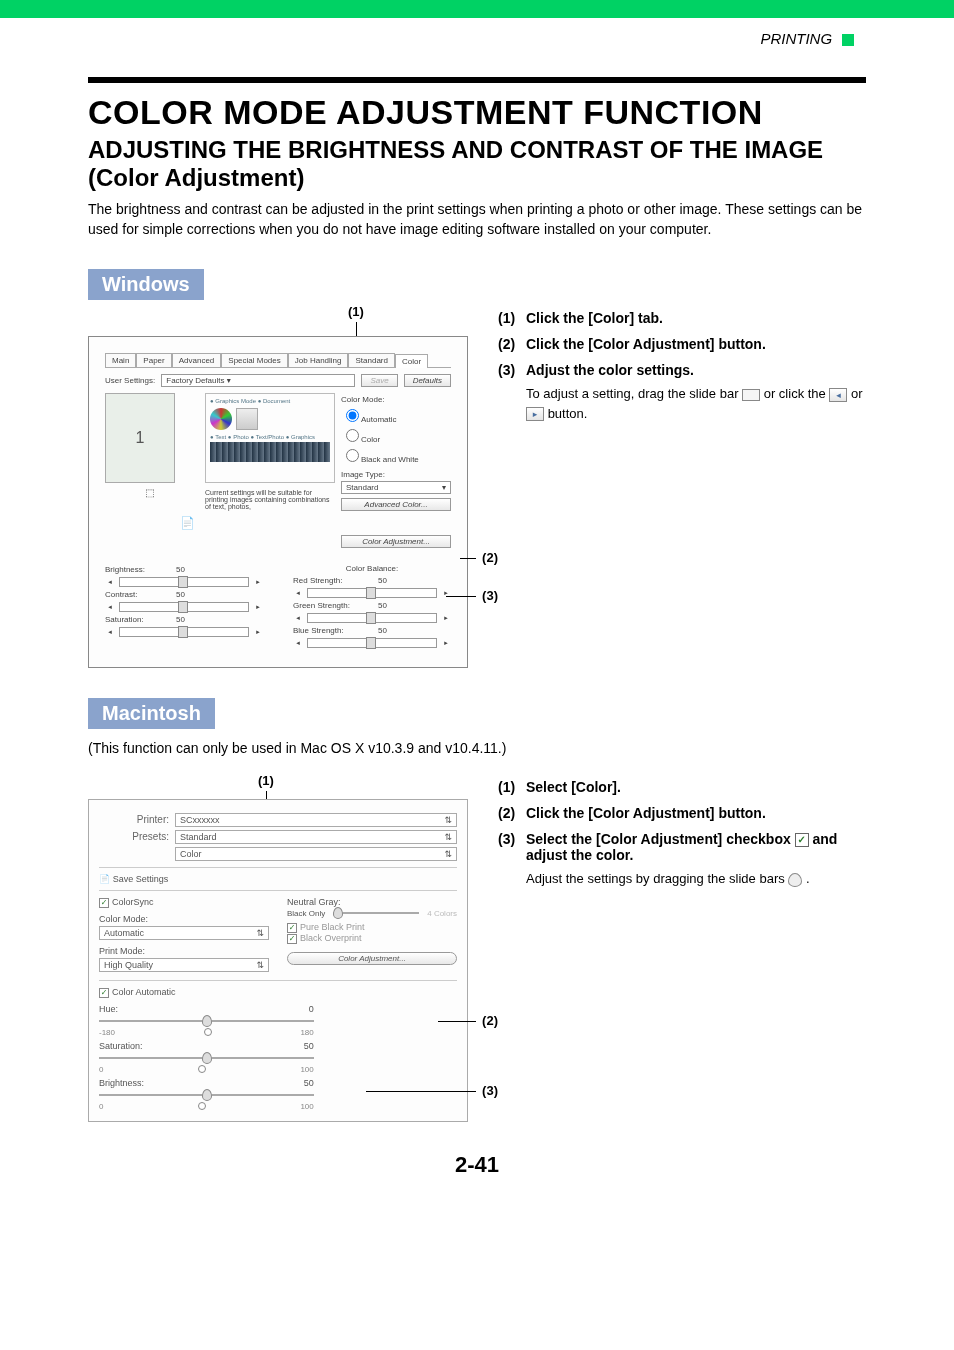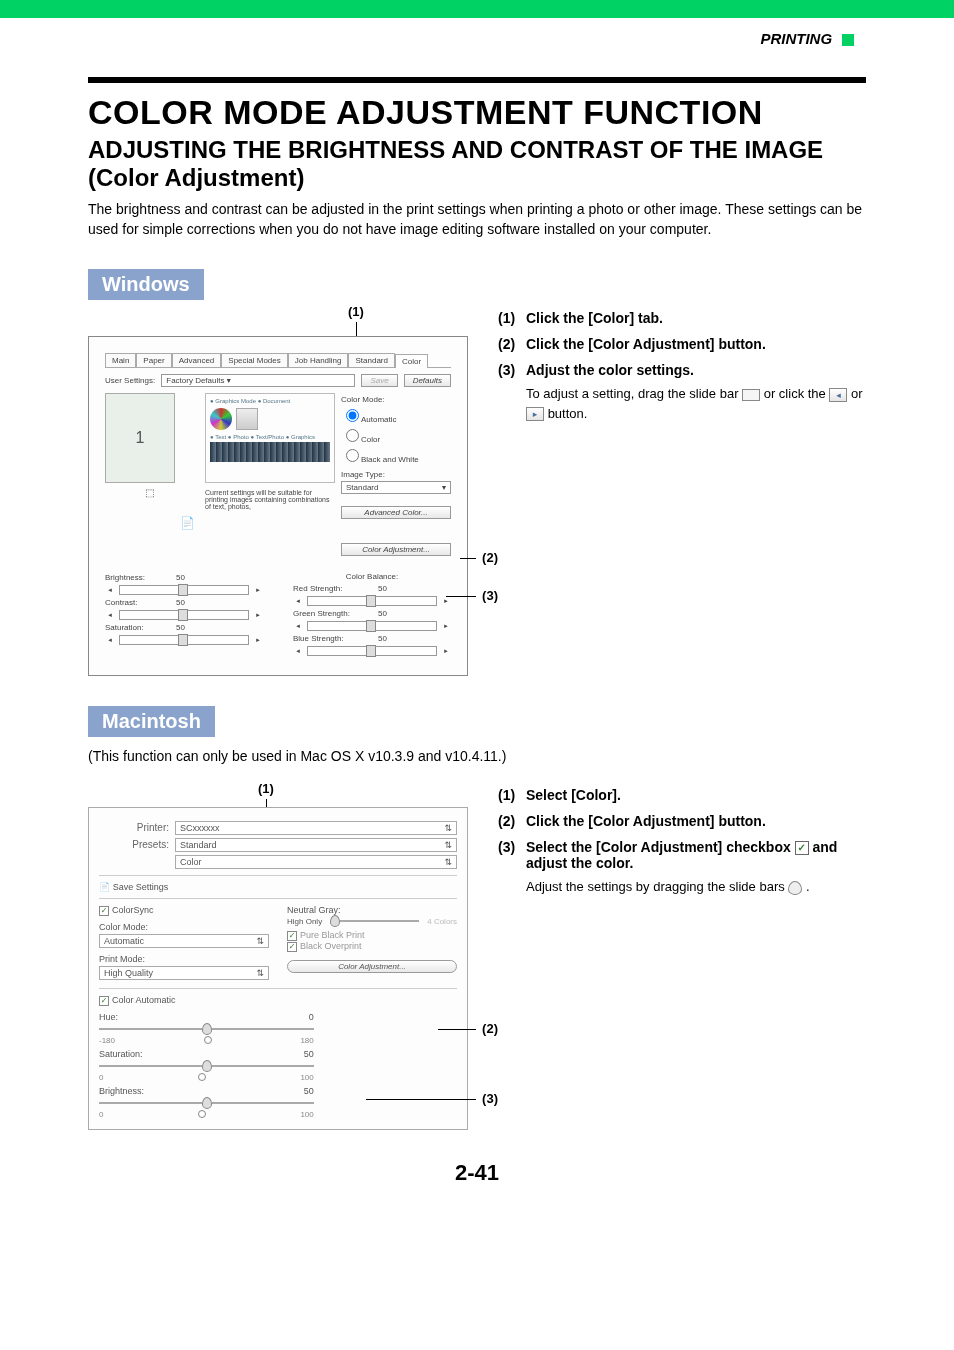--- a/index.html
+++ b/index.html
@@ -14,21 +14,21 @@
   .top-band {
     height: 18px;
     background: #00d264;
     width: 100%;
   }
   .header-right {
     text-align: right;
     padding: 12px 100px 0 0;
   }
   .header-title {
-    font-weight: bold;
+    font-weight: normal;
     font-size: 15px;
     font-style: italic;
   }
   .green-block {
     display: inline-block;
     width: 12px;
     height: 12px;
     background: #00d264;
     vertical-align: middle;
     margin-left: 6px;
@@ -390,21 +390,21 @@
             <div style="flex:0 0 110px;">
               <div class="section-label">Color Mode:</div>
               <div class="section-label"><input type="radio" class="radio" checked="" style=""><span>Automatic</span></div>
               <div class="section-label"><input type="radio" class="radio" style=""><span>Color</span></div>
               <div class="section-label"><input type="radio" class="radio" style=""><span>Black and White</span></div>
               <div class="section-label" style="margin-top:6px;">Image Type:</div>
               <div class="dropdown" style="display:flex;justify-content:space-between;">
                   <span>Standard</span>
                   <span>▾</span>
                 </div>
-              <div class="btn" style="margin-top:12px;text-align:center;">Advanced Color...</div>
+              <div class="btn" style="margin-top:4px;text-align:center;">Advanced Color...</div>
               <div class="btn" style="margin-top:24px;text-align:center;">Color Adjustment...</div>
             </div>
           </div>
         </div>
 
         <div style="display:flex;gap:30px;margin-top:14px;">
           <div style="flex:1;">
             <div class="slider-row">
               <span style="flex:0 0 56px">Brightness:</span>
               <span style="flex:0 0 20px;text-align:right">50</span>
@@ -563,21 +563,21 @@
               </div>
             <div style="font-size:9px;">Print Mode:</div>
             <div class="mac-select" style="margin:2px 0;">
                 <span>High Quality</span>
                 <span>⇅</span>
               </div>
           </div>
           <div style="flex:1;">
             <div style="font-size:9px;">Neutral Gray:</div>
             <div class="mac-slider" style="margin:2px 0 4px 0;">
-              <span style="font-size:8px;">High Only</span>
+              <span style="font-size:8px;">Black Only</span>
               <div class="mac-slider-track">
                   <div class="mac-slider-thumb" style="left:0;border-radius:50% 50% 50% 50% / 60% 60% 40% 40%;"></div>
                 </div>
               <span style="font-size:8px;color:#bbb;">4 Colors</span>
             </div>
             <div style="font-size:9px;color:#999;"><span class="mac-checkbox">✓</span><span>Pure Black Print</span></div>
             <div style="font-size:9px;color:#999;"><span class="mac-checkbox">✓</span><span>Black Overprint</span></div>
             <div class="btn" style="margin-top:8px;text-align:center;border-radius:10px;">Color Adjustment...</div>
           </div>
         </div>

